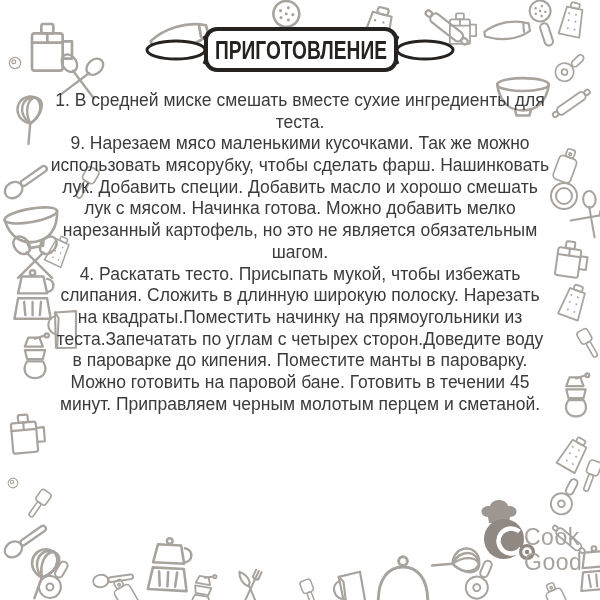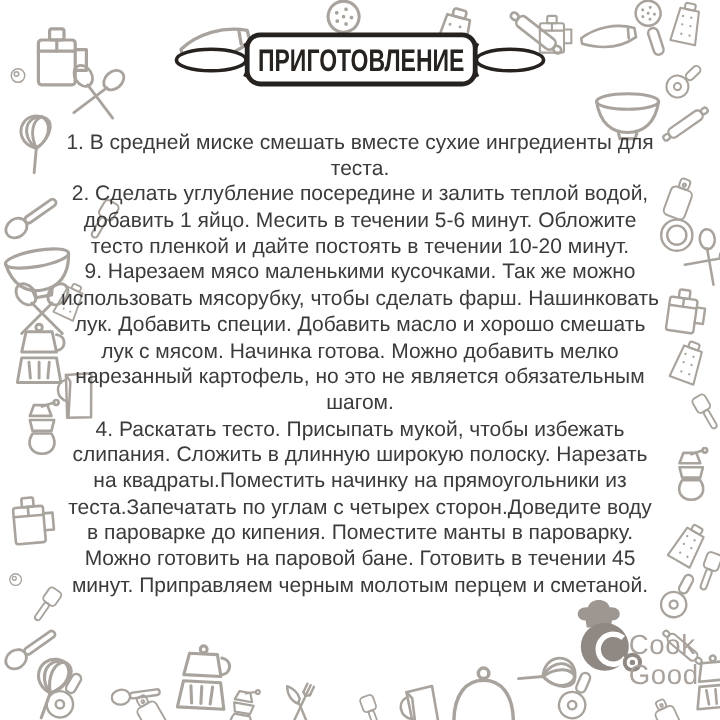--- a/index.html
+++ b/index.html
@@ -2,21 +2,21 @@
 <html><head>
 <meta charset="utf-8">
 <style>
   html,body{margin:0;padding:0;background:#fff;}
   .page{position:relative;width:600px;height:600px;background:#ffffff;overflow:hidden;
         font-family:"Liberation Sans",sans-serif;}
   .bg-icon{position:absolute;color:#a9a39d;pointer-events:none;}
   .bg-icon svg{display:block;width:100%;height:100%;}
   .title-pin{position:absolute;left:140px;top:24px;width:320px;height:52px;}
   .steps{position:absolute;left:50px;top:90px;width:500px;text-align:center;
-         color:#3b3b3b;font-size:17.5px;line-height:1.24;font-weight:400;margin-top:18px;}
+         color:#3b3b3b;font-size:17.5px;line-height:1.24;font-weight:400;}
   .steps p{margin:0;padding:0;}
   .logo{position:absolute;left:474px;top:497px;width:124px;height:92px;}
   #icon-defs{position:absolute;width:0;height:0;overflow:hidden;}
 </style>
 </head>
 <body>
 
 <svg id="icon-defs" aria-hidden="true">
   <defs>
     <g id="sym-whisk" fill="none" stroke="currentColor" stroke-width="2" stroke-linecap="round" stroke-linejoin="round">
@@ -412,21 +412,20 @@
       <ellipse cx="285" cy="26" rx="28" ry="9" stroke-width="3"></ellipse>
       <path d="M64 12 q7 14 0 28" fill="none" stroke-width="3"></path>
       <path d="M258 12 q-7 14 0 28" fill="none" stroke-width="3"></path>
       <rect x="66" y="5" width="190" height="41" rx="11" stroke-width="4"></rect>
     </g>
     <text x="161" y="35" text-anchor="middle" font-family="Liberation Sans, sans-serif" font-size="26" font-weight="bold" fill="#262220" textLength="172" lengthAdjust="spacingAndGlyphs">ПРИГОТОВЛЕНИЕ</text>
   </svg>
 
   <div class="steps">
     <p>1. В средней миске смешать вместе сухие ингредиенты для теста.</p>
-    <p>2. Сделать углубление посередине и залить теплой водой, добавить 1 яйцо. Месить в течении 5-6 минут. Обложите тесто пленкой и дайте постоять в течении 10-20 минут.</p>
     <p>9. Нарезаем мясо маленькими кусочками. Так же можно использовать мясорубку, чтобы сделать фарш. Нашинковать лук. Добавить специи. Добавить масло и хорошо смешать лук с мясом. Начинка готова. Можно добавить мелко нарезанный картофель, но это не является обязательным шагом.</p>
     <p>4. Раскатать тесто. Присыпать мукой, чтобы избежать слипания. Сложить в длинную широкую полоску. Нарезать на квадраты.Поместить начинку на прямоугольники из теста.Запечатать по углам с четырех сторон.Доведите воду в пароварке до кипения. Поместите манты в пароварку. Можно готовить на паровой бане. Готовить в течении 45 минут. Приправляем черным молотым перцем и сметаной.</p>
   </div>
 
   <svg class="logo" viewBox="0 0 124 92">
     <g>
       <path d="M14 20 C5 20 5 8 16 9 C18 1 32 1 34 9 C45 8 45 20 36 20 L35 26 L15 26 Z" fill="#9d9691"></path>
       <circle cx="30" cy="42" r="20" fill="#8f8883"></circle>
       <circle cx="37" cy="44" r="12.5" fill="none" stroke="#ffffff" stroke-width="4.5" stroke-dasharray="60 19" transform="rotate(35 37 44)"></circle>
       <circle cx="53" cy="55" r="8" fill="#8f8883"></circle>

